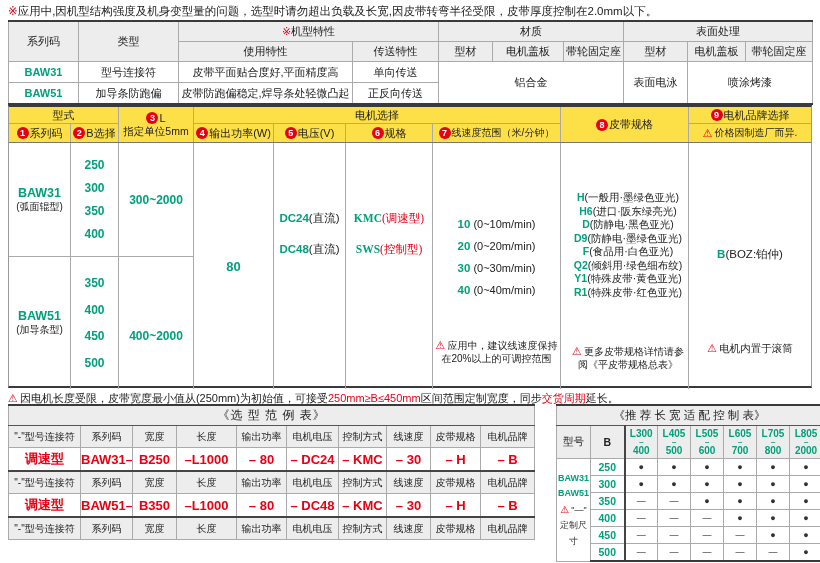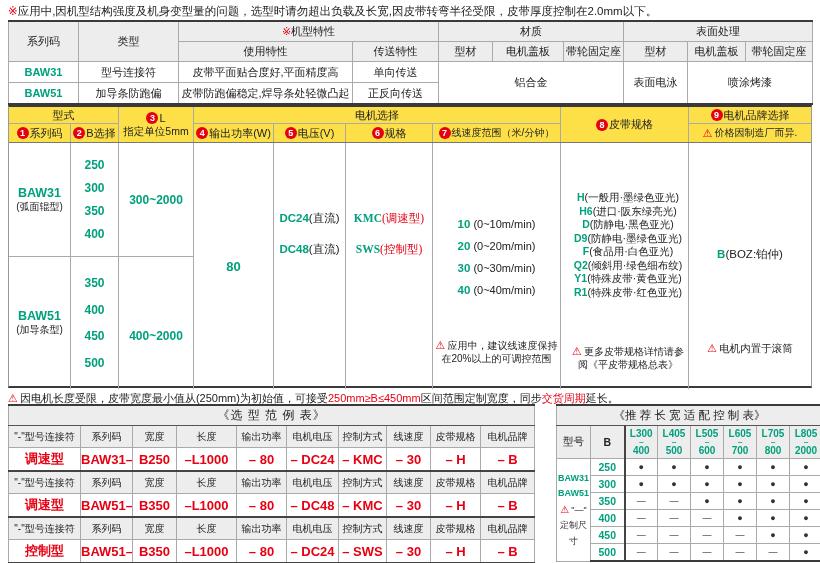--- a/index.html
+++ b/index.html
@@ -345,32 +345,20 @@
         <td>系列码</td>
         <td>宽度</td>
         <td>长度</td>
         <td>输出功率</td>
         <td>电机电压</td>
         <td>控制方式</td>
         <td>线速度</td>
         <td>皮带规格</td>
         <td>电机品牌</td>
   </tr>
-  <tr class="v3">
-    <td class="lab">控制型</td>
-        <td>BAW51–</td>
-        <td>B350</td>
-        <td>–L1000</td>
-        <td>–  80</td>
-        <td>–  DC24</td>
-        <td>–  SWS</td>
-        <td>–  30</td>
-        <td>–  H</td>
-        <td>–  B</td>
-  </tr>
 </tbody>
   </table>
 
 <table class="abs t4">
   <colgroup>
       <col style="width:34px">
       <col style="width:34px">
       <col style="width:33px">
       <col style="width:33px">
       <col style="width:33px">

